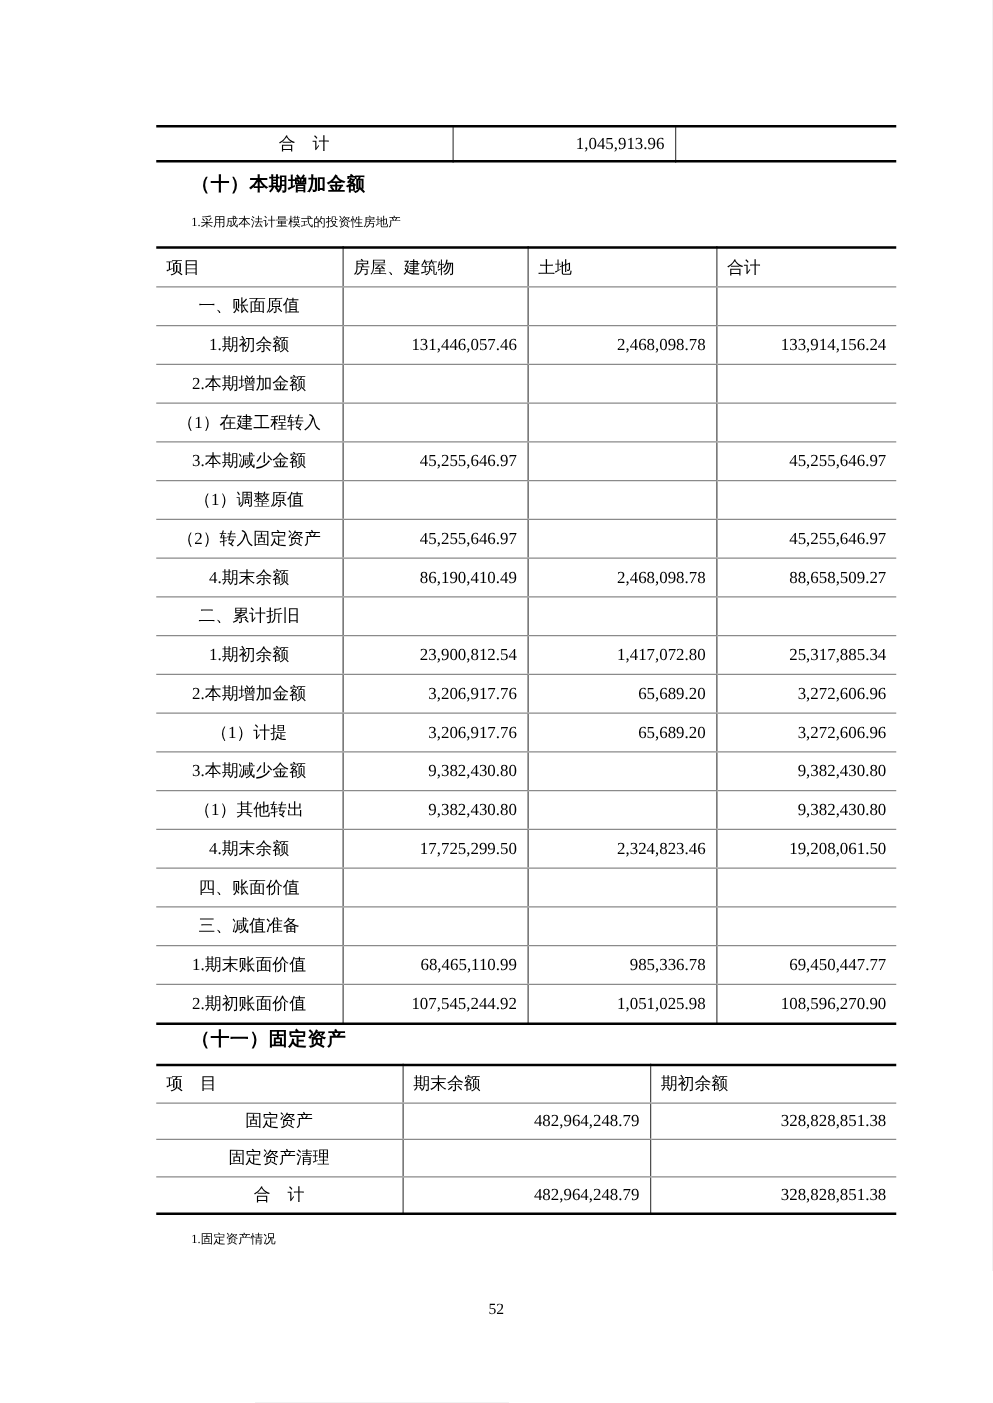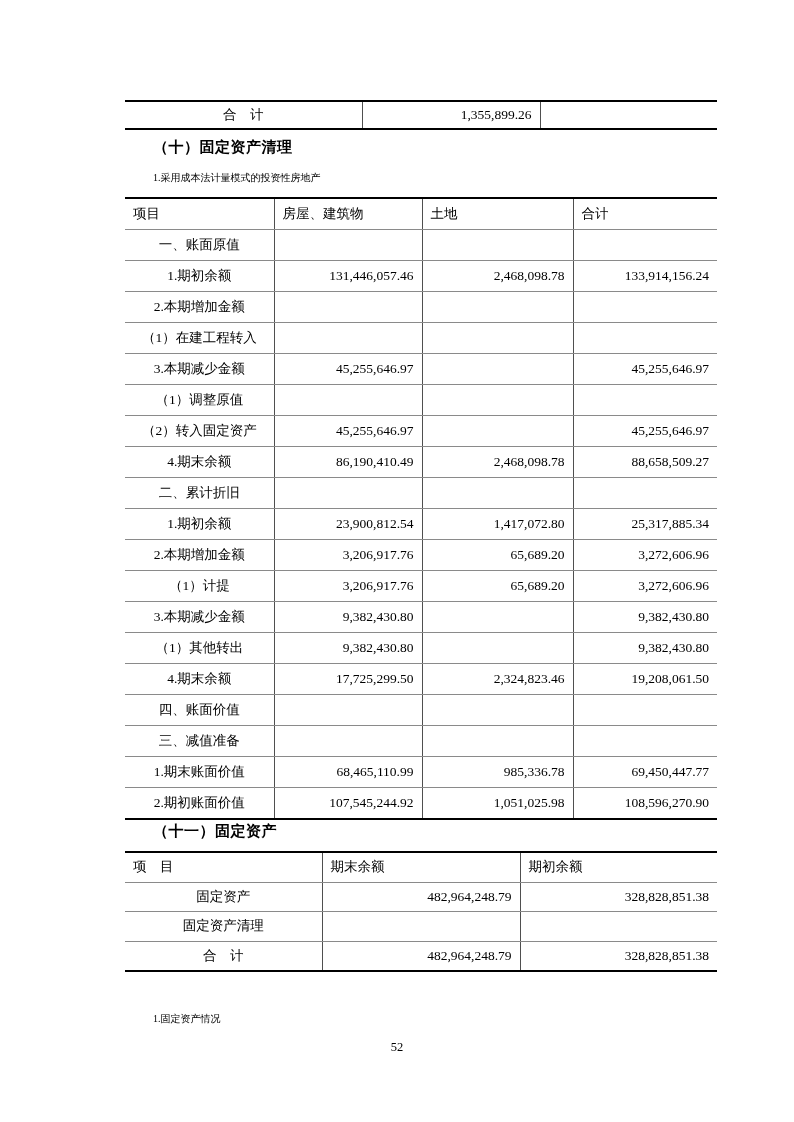--- a/index.html
+++ b/index.html
@@ -40,48 +40,48 @@
     position:absolute;left:0;width:592px;padding-left:28px;box-sizing:border-box;
     font-size:15px;font-weight:bold;letter-spacing:.5px;
   }
   #h10{top:138px;}
   #h11{top:822px;}
   .subtext{
     position:absolute;left:0;width:592px;padding-left:28px;box-sizing:border-box;
     font-size:10px;
   }
   #sub10{top:171px;}
-  #foot11{top:984px;margin-top:28px;}
+  #foot11{top:984px;}
   .pagenum{
     position:absolute;left:0;top:1040px;width:794px;
     text-align:center;font-size:12.5px;
   }
 </style>
 </head>
 <body>
 
 <div class="page">
   <div class="content">
 
     <table class="tbl" id="tbl-top">
       <colgroup>
           <col style="width:237px">
           <col style="width:178px">
           <col style="width:177px">
         </colgroup>
       <tbody>
           <tr>
         <td class="center">合　计</td>
-        <td class="c-num">1,355,899.26</td>
+        <td class="c-num">1,045,913.96</td>
         <td></td>
       </tr>
     </tbody>
       </table>
 
-    <div class="heading" id="h10">（十）固定资产清理</div>
+    <div class="heading" id="h10">（十）本期增加金额</div>
     <div class="subtext" id="sub10">1.采用成本法计量模式的投资性房地产</div>
 
     <table class="tbl" id="tbl-main">
       <colgroup>
           <col style="width:149px">
           <col style="width:148px">
           <col style="width:151px">
           <col style="width:144px">
         </colgroup>
       <thead>

